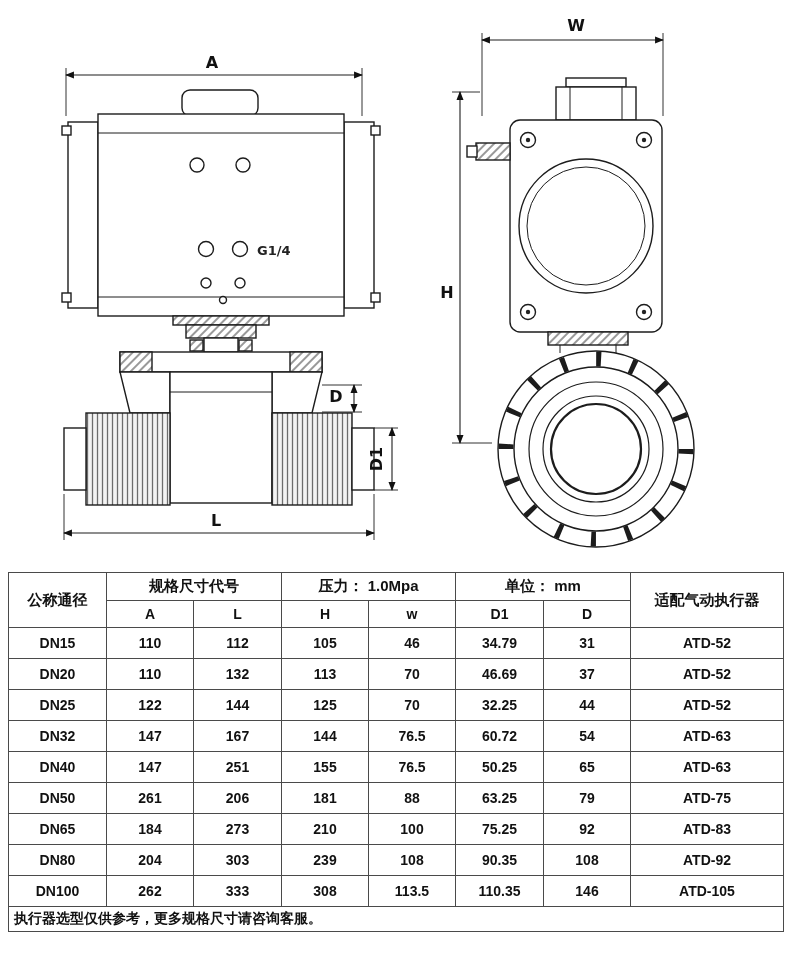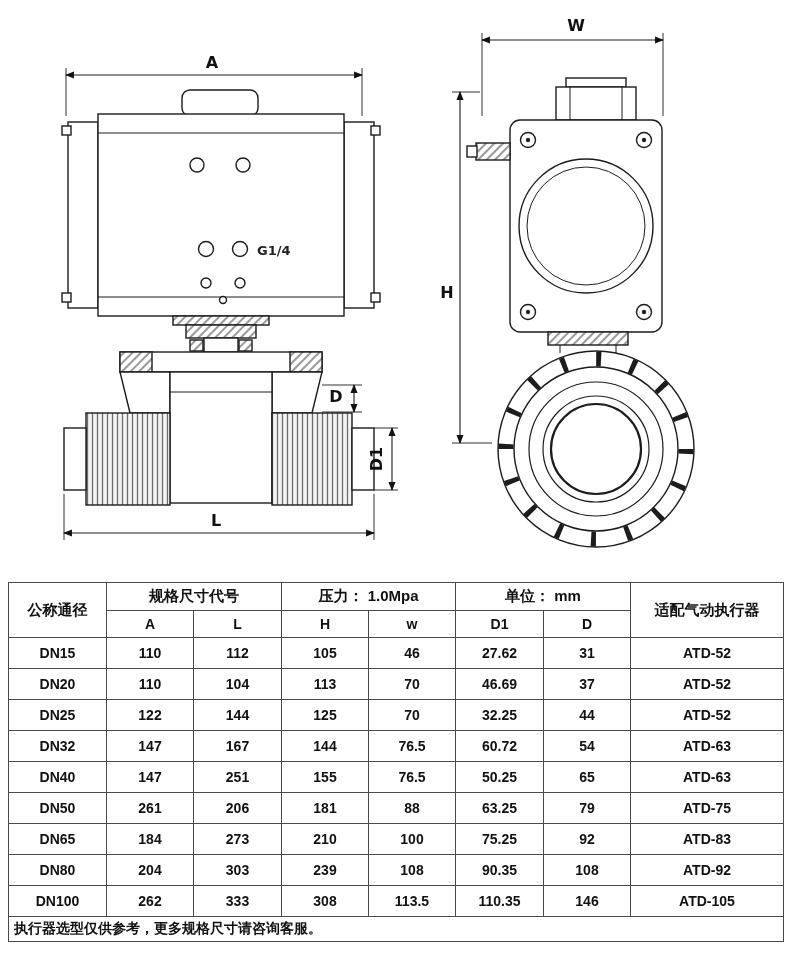--- a/index.html
+++ b/index.html
@@ -13,21 +13,21 @@
   svg text{stroke:none;}
   .dim{
     font-family:"DejaVu Sans","Liberation Sans",sans-serif;
     font-weight:700;font-size:16px;fill:#111;text-anchor:middle;
   }
   .small-label{
     font-family:"DejaVu Sans","Liberation Sans",sans-serif;
     font-weight:600;font-size:13px;fill:#222;text-anchor:start;
   }
   table.spec{
-    border-collapse:collapse;table-layout:fixed;width:775px;margin-left:8px;margin-top:12px;
+    border-collapse:collapse;table-layout:fixed;width:775px;margin-left:8px;margin-top:2px;
   }
   .spec td{
     border:1px solid #4a4a4a;text-align:center;vertical-align:middle;
     font-size:14px;font-weight:700;color:#111;padding:0;overflow:hidden;white-space:nowrap;
   }
   .spec tr.h1 td{height:27px;font-size:15px;}
   .spec tr.h2 td{height:26px;}
   .spec tr.datarow td{height:30px;}
   .spec tr.note-row td{height:24px;text-align:left;padding-left:5px;font-size:14px;font-weight:600;border-radius:9px;}
 </style>
@@ -207,28 +207,28 @@
         <td>D1</td>
         <td>D</td>
       </tr>
 
       <tr class="datarow">
         <td>DN15</td>
         <td>110</td>
         <td>112</td>
         <td>105</td>
         <td>46</td>
-        <td>27.62</td>
+        <td>34.79</td>
         <td>31</td>
         <td>ATD-52</td>
       </tr>
       <tr class="datarow">
         <td>DN20</td>
         <td>110</td>
-        <td>104</td>
+        <td>132</td>
         <td>113</td>
         <td>70</td>
         <td>46.69</td>
         <td>37</td>
         <td>ATD-52</td>
       </tr>
       <tr class="datarow">
         <td>DN25</td>
         <td>122</td>
         <td>144</td>

